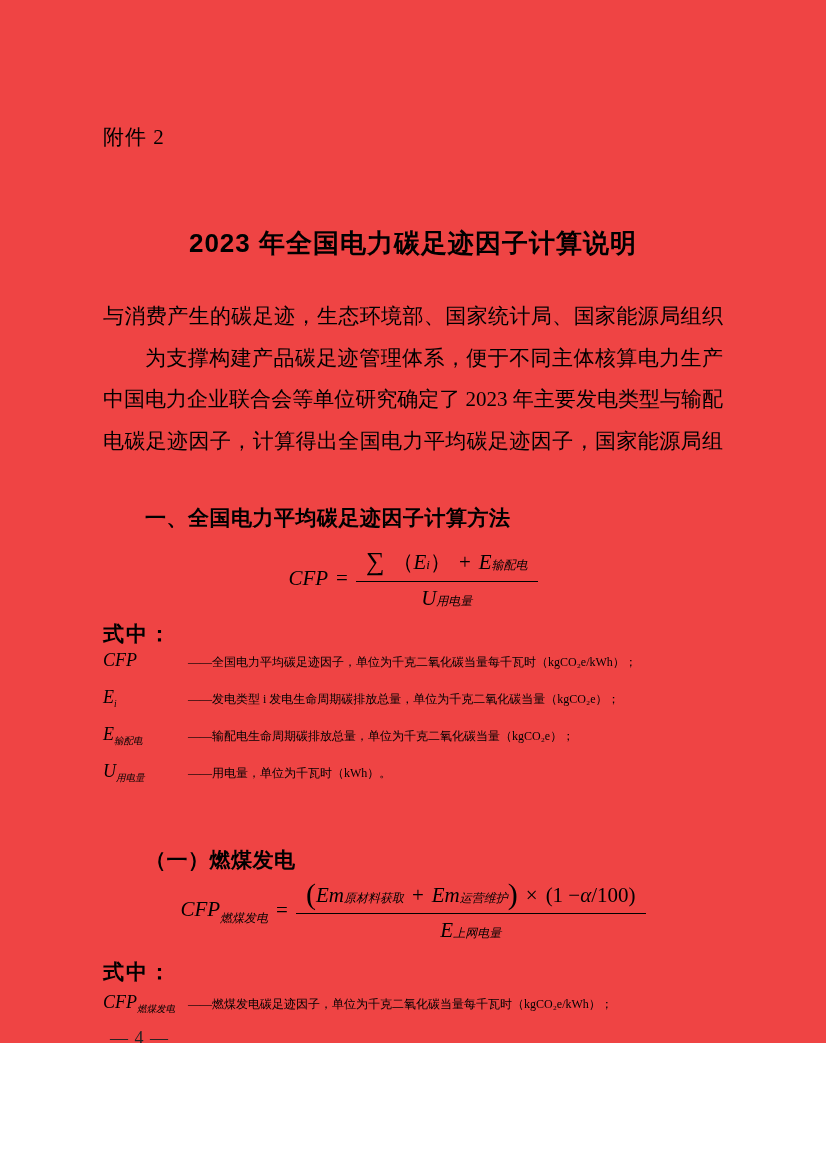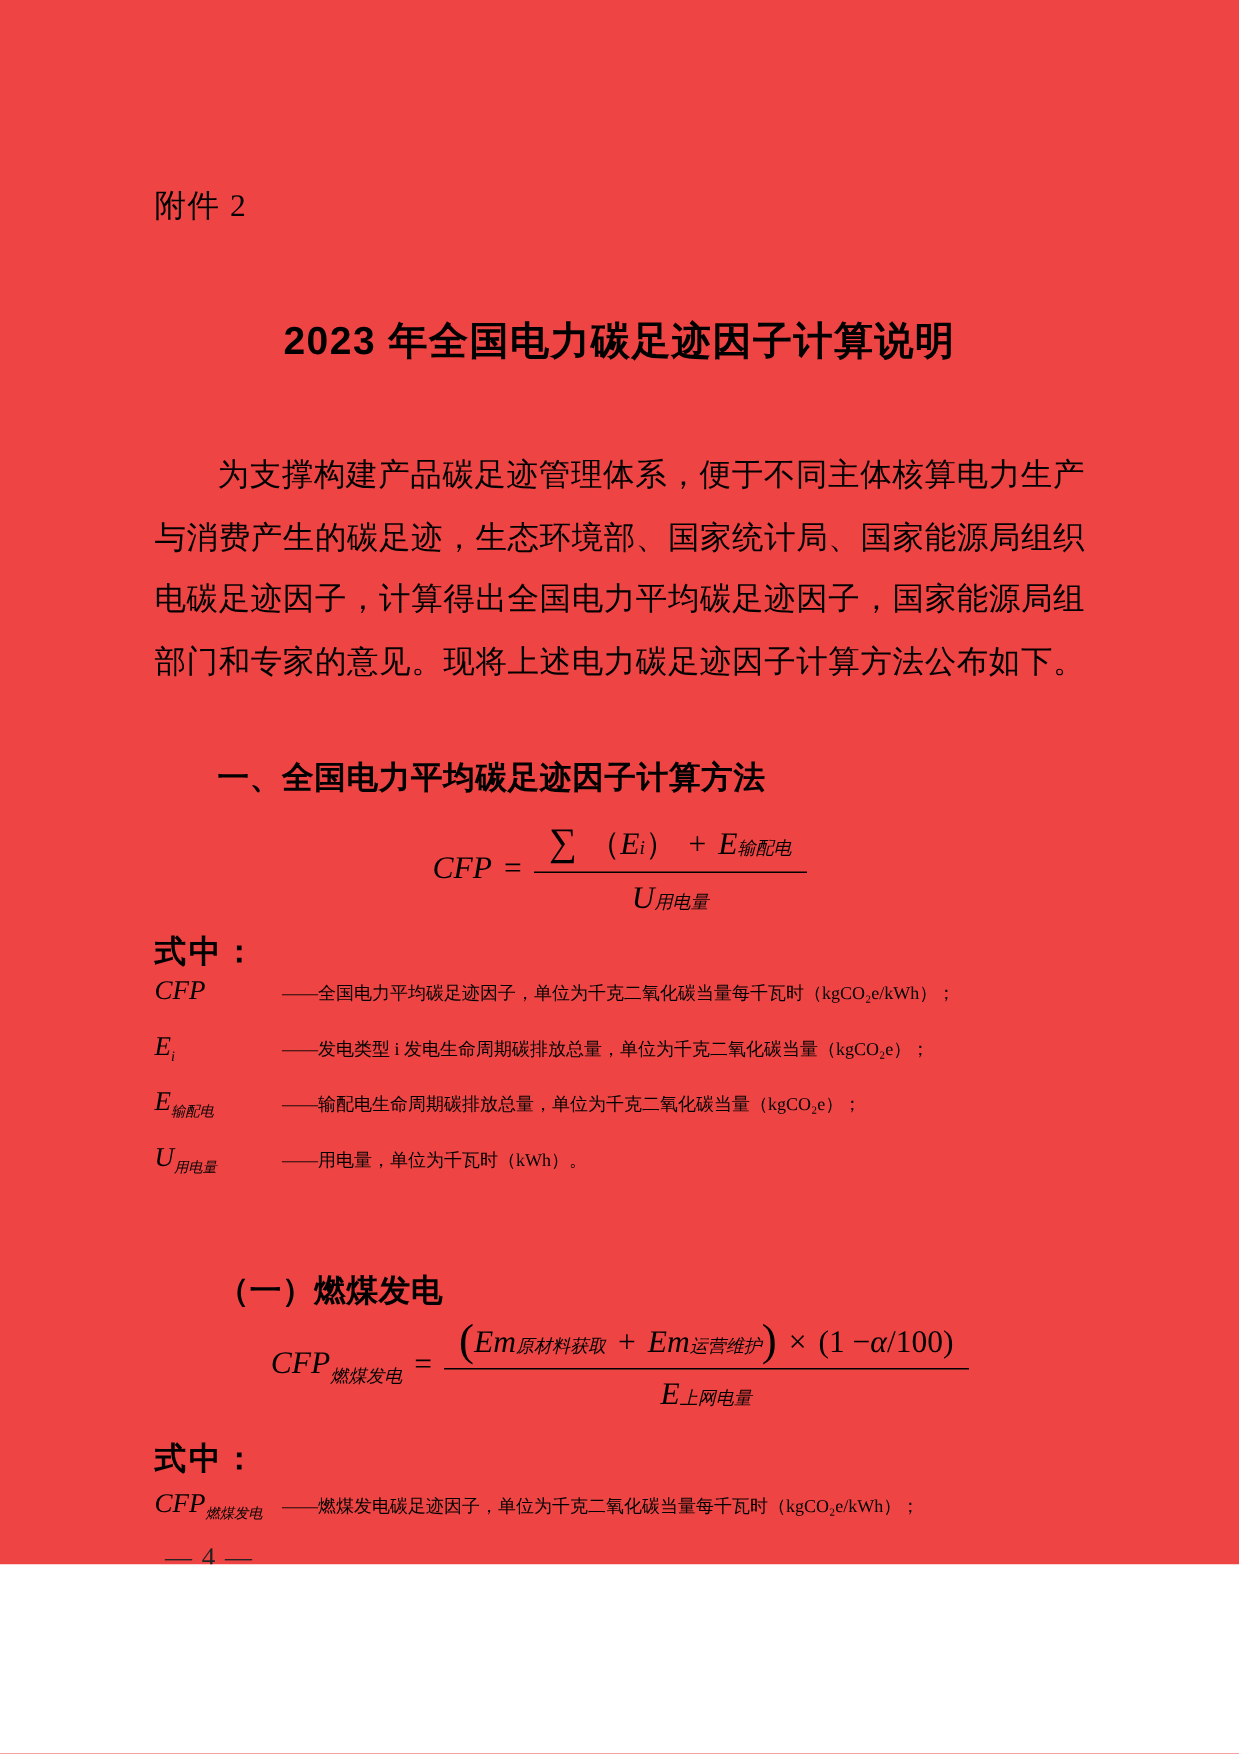--- a/index.html
+++ b/index.html
@@ -10,21 +10,21 @@
     color:#000;
     font-family:"Liberation Serif","DejaVu Serif",serif;
     overflow:hidden;
   }
   .attachment{
     position:absolute;left:103px;top:123px;
     font-size:21px;letter-spacing:1px;
   }
   .doc-title{
     position:absolute;left:0;right:0;top:210px;
-    margin:0;text-align:center;
+    margin:16px;text-align:center;
     font-family:"Liberation Sans","DejaVu Sans",sans-serif;
     font-weight:bold;font-size:26px;letter-spacing:1px;
   }
   .intro{
     position:absolute;left:103px;top:296px;width:620px;
     font-size:21px;line-height:41.5px;
   }
   .intro-line{
     text-align:justify;text-align-last:justify;
     height:41.5px;overflow:hidden;
@@ -79,24 +79,24 @@
 </head>
 <body>
 
 <div class="page">
 
   <div class="attachment">附件 2</div>
 
   <h1 class="doc-title">2023 年全国电力碳足迹因子计算说明</h1>
 
   <div class="intro">
+    <div class="intro-line">与消费产生的碳足迹，生态环境部、国家统计局、国家能源局组织</div>
     <div class="intro-line indent">为支撑构建产品碳足迹管理体系，便于不同主体核算电力生产</div>
-    <div class="intro-line">与消费产生的碳足迹，生态环境部、国家统计局、国家能源局组织</div>
+    <div class="intro-line">中国电力企业联合会等单位研究确定了 2023 年主要发电类型与输配</div>
     <div class="intro-line">电碳足迹因子，计算得出全国电力平均碳足迹因子，国家能源局组织</div>
-    <div class="intro-line">部门和专家的意见。现将上述电力碳足迹因子计算方法公布如下。</div>
   </div>
 
   <div class="sec-heading" style="top:504px;">一、全国电力平均碳足迹因子计算方法</div>
 
   <div class="formula" style="top:546px;">
     <span>CFP</span>
     <span class="eq">=</span>
     <span class="frac">
       <span class="num">
         <span class="sigma">∑</span>

